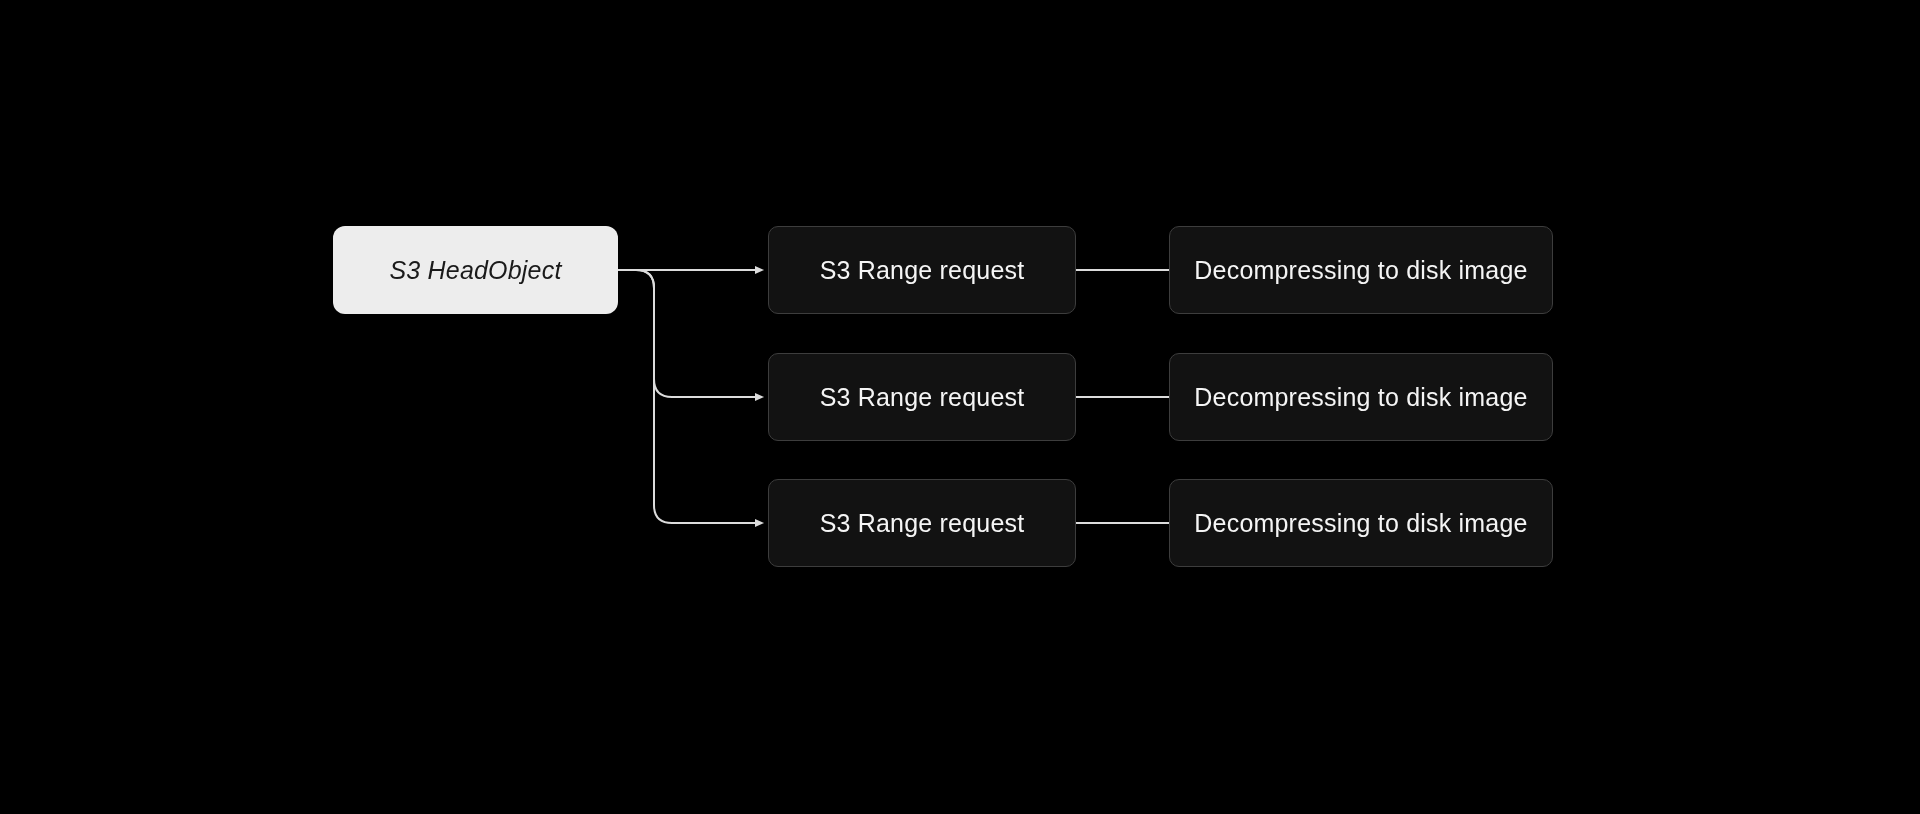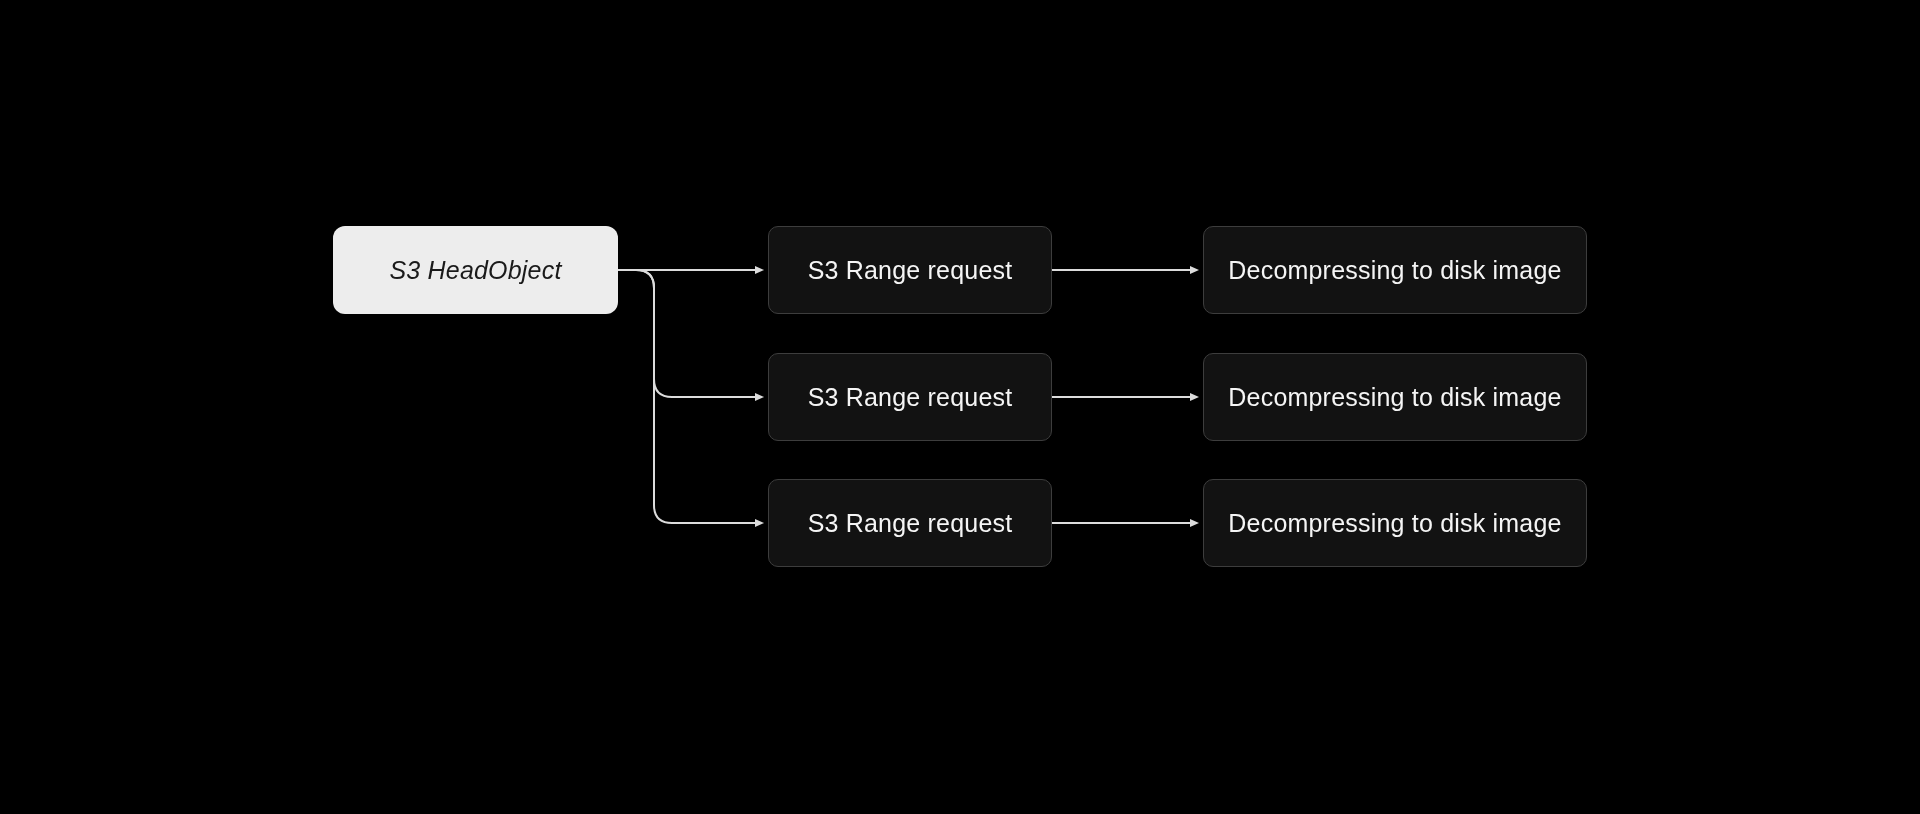--- a/index.html
+++ b/index.html
@@ -52,22 +52,22 @@
   }
   .node-dark {
     background: var(--dark_bg);
     color: var(--dark_text);
     border: 1.5px solid var(--dark_border);
     border-radius: 10px;
   }
 
   
   .src      { left: 333px;  top: 226px; width: 285px; height: 88px; }
-  .mid      { left: 768px;  width: 284px; height: 88px; }
-  .right    { left: 1203px; width: 384px; height: 88px; }
+  .mid      { left: 768px;  width: 308px; height: 88px; }
+  .right    { left: 1169px; width: 384px; height: 88px; }
   .row-0    { top: 226px; }
   .row-1    { top: 353px; }
   .row-2    { top: 479px; }
 </style>
 </head>
 <body>
 
 <div class="canvas">
 
   <svg class="connectors" viewBox="0 0 1920 814" xmlns="http://www.w3.org/2000/svg" aria-hidden="true">

